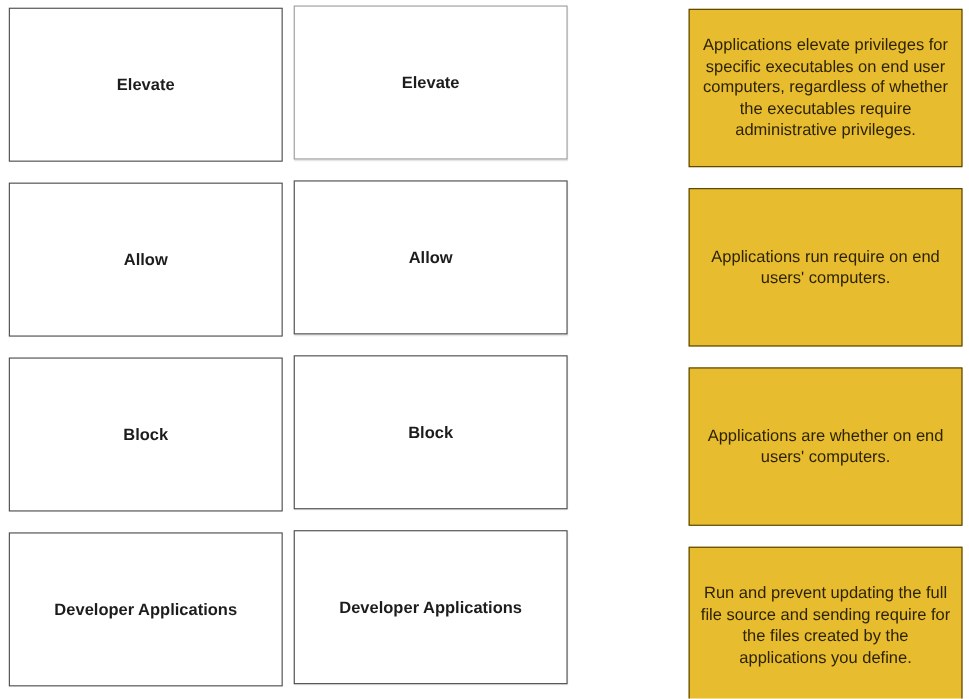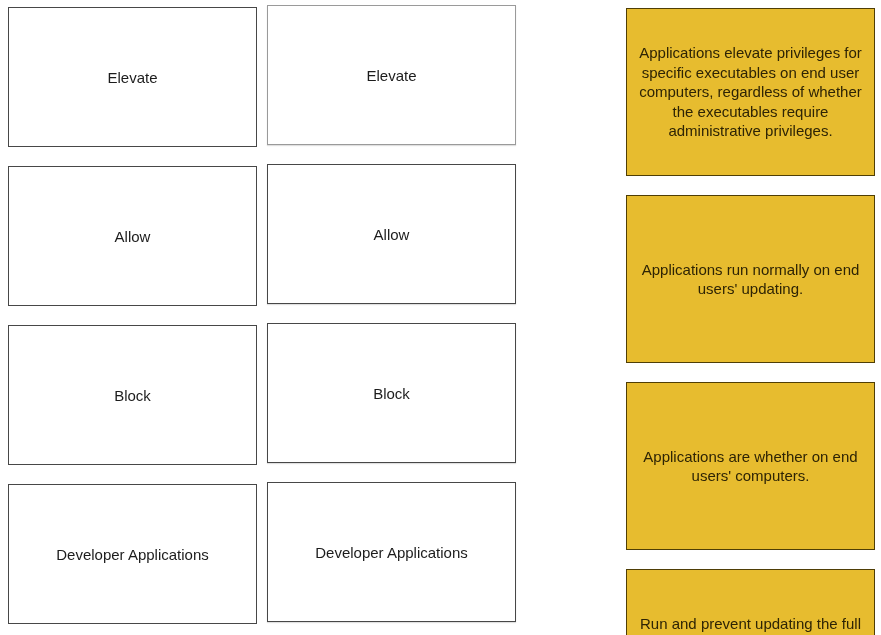--- a/index.html
+++ b/index.html
@@ -41,25 +41,26 @@
     background: var(--card-bg);
     border: 1px solid var(--card-border);
     color: var(--card-text);
     display: flex;
     align-items: center;
     justify-content: center;
     text-align: center;
     font-size: 15px;
     line-height: 19px;
     padding: 6px 10px;
+    font-weight: bold;
   }
   .card.light-border { border-color: var(--card-border-light); }
   .card.answer { box-shadow: 0 1px 1px rgba(0,0,0,0.12); }
   .desc-card {
-    height: 168px;
+    height: 144px;
     background: var(--desc-bg);
     border: 1px solid var(--desc-border);
     color: var(--desc-text);
     display: flex;
     align-items: center;
     justify-content: center;
     text-align: center;
     font-size: 15px;
     line-height: 19.5px;
     padding: 8px 9px;
@@ -79,18 +80,18 @@
 
   <div class="col col-answer">
     <div class="card answer light-border">Elevate</div>
     <div class="card answer">Allow</div>
     <div class="card answer">Block</div>
     <div class="card answer">Developer Applications</div>
   </div>
 
   <div class="col col-desc">
     <div class="desc-card">Applications elevate privileges for specific executables on end user computers, regardless of whether the executables require administrative privileges.</div>
-    <div class="desc-card">Applications run normally on end users' updating.</div>
+    <div class="desc-card">Applications run require on end users' computers.</div>
     <div class="desc-card">Applications are whether on end users' computers.</div>
     <div class="desc-card">Run and prevent updating the full file source and sending require for the files created by the applications you define.</div>
   </div>
 
 </div>
 
 </body></html>

